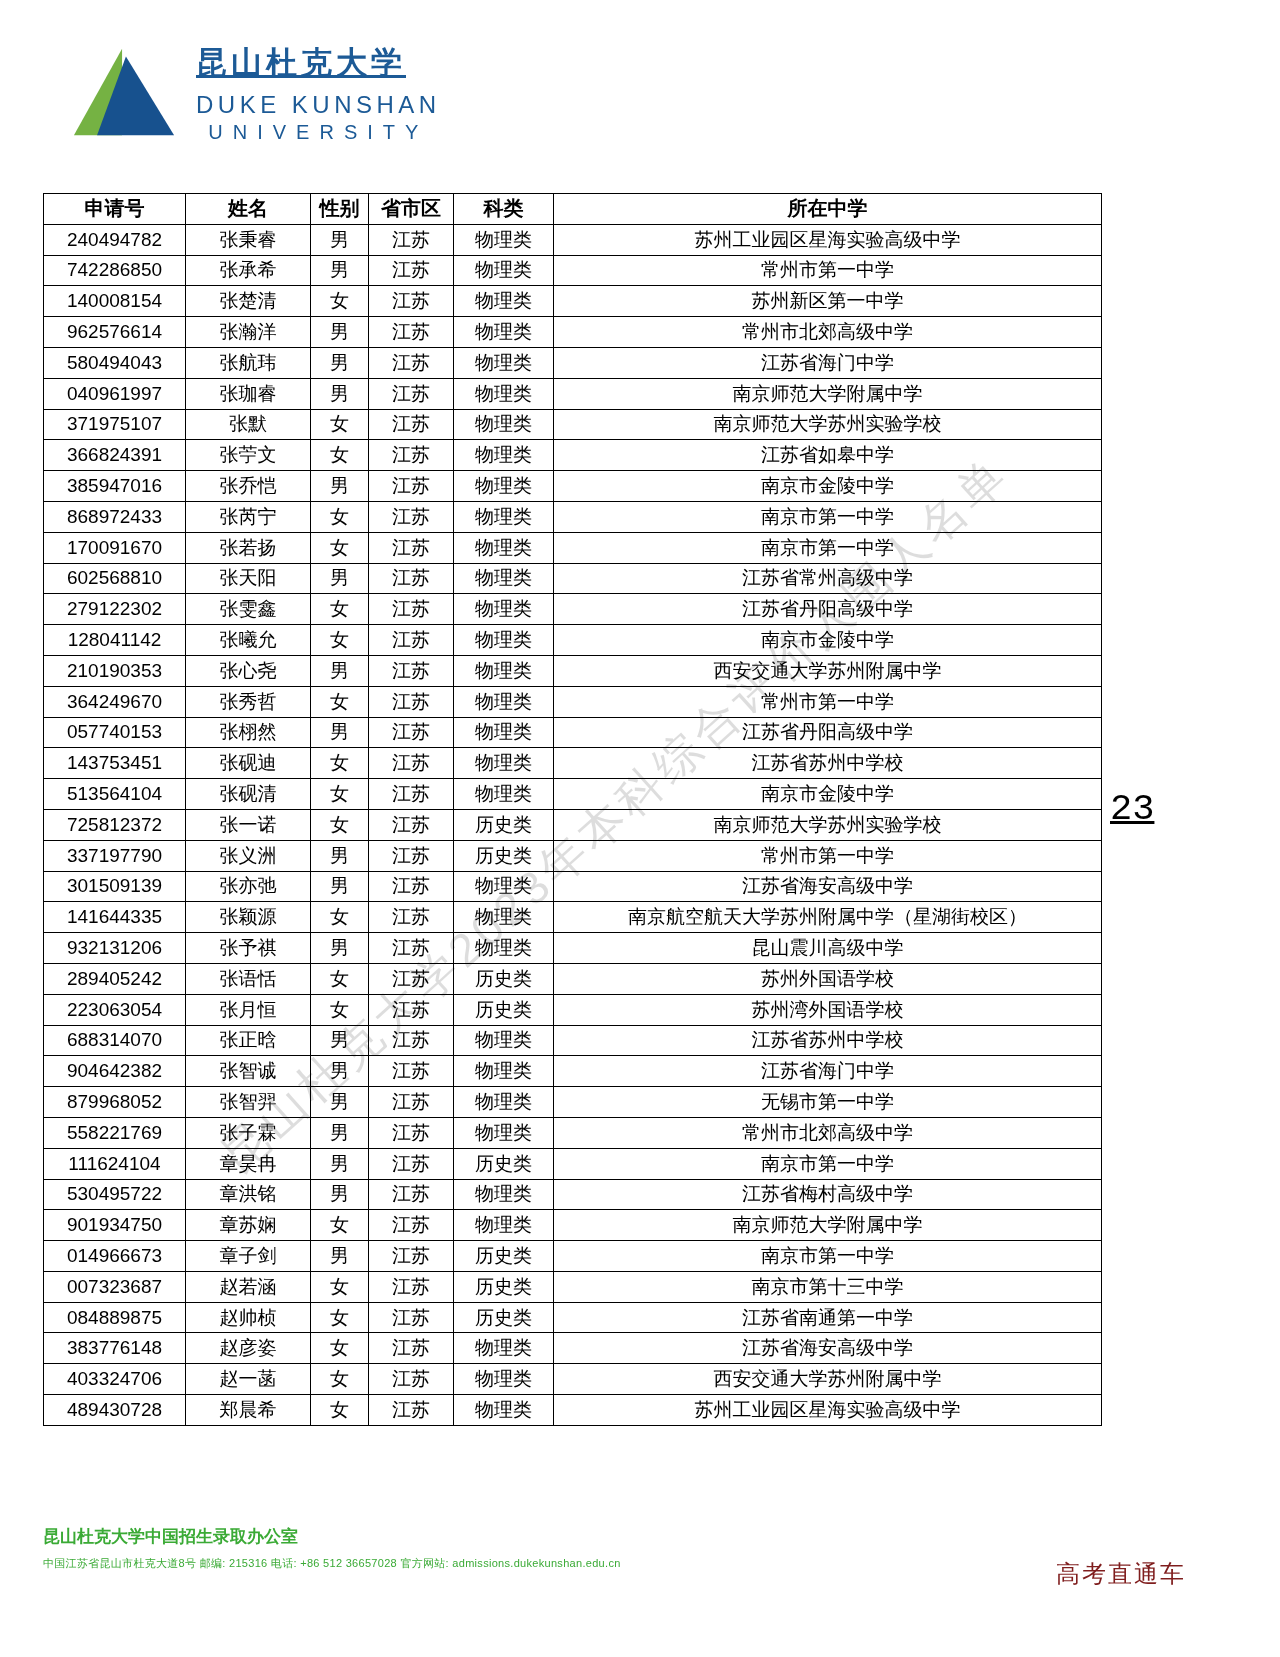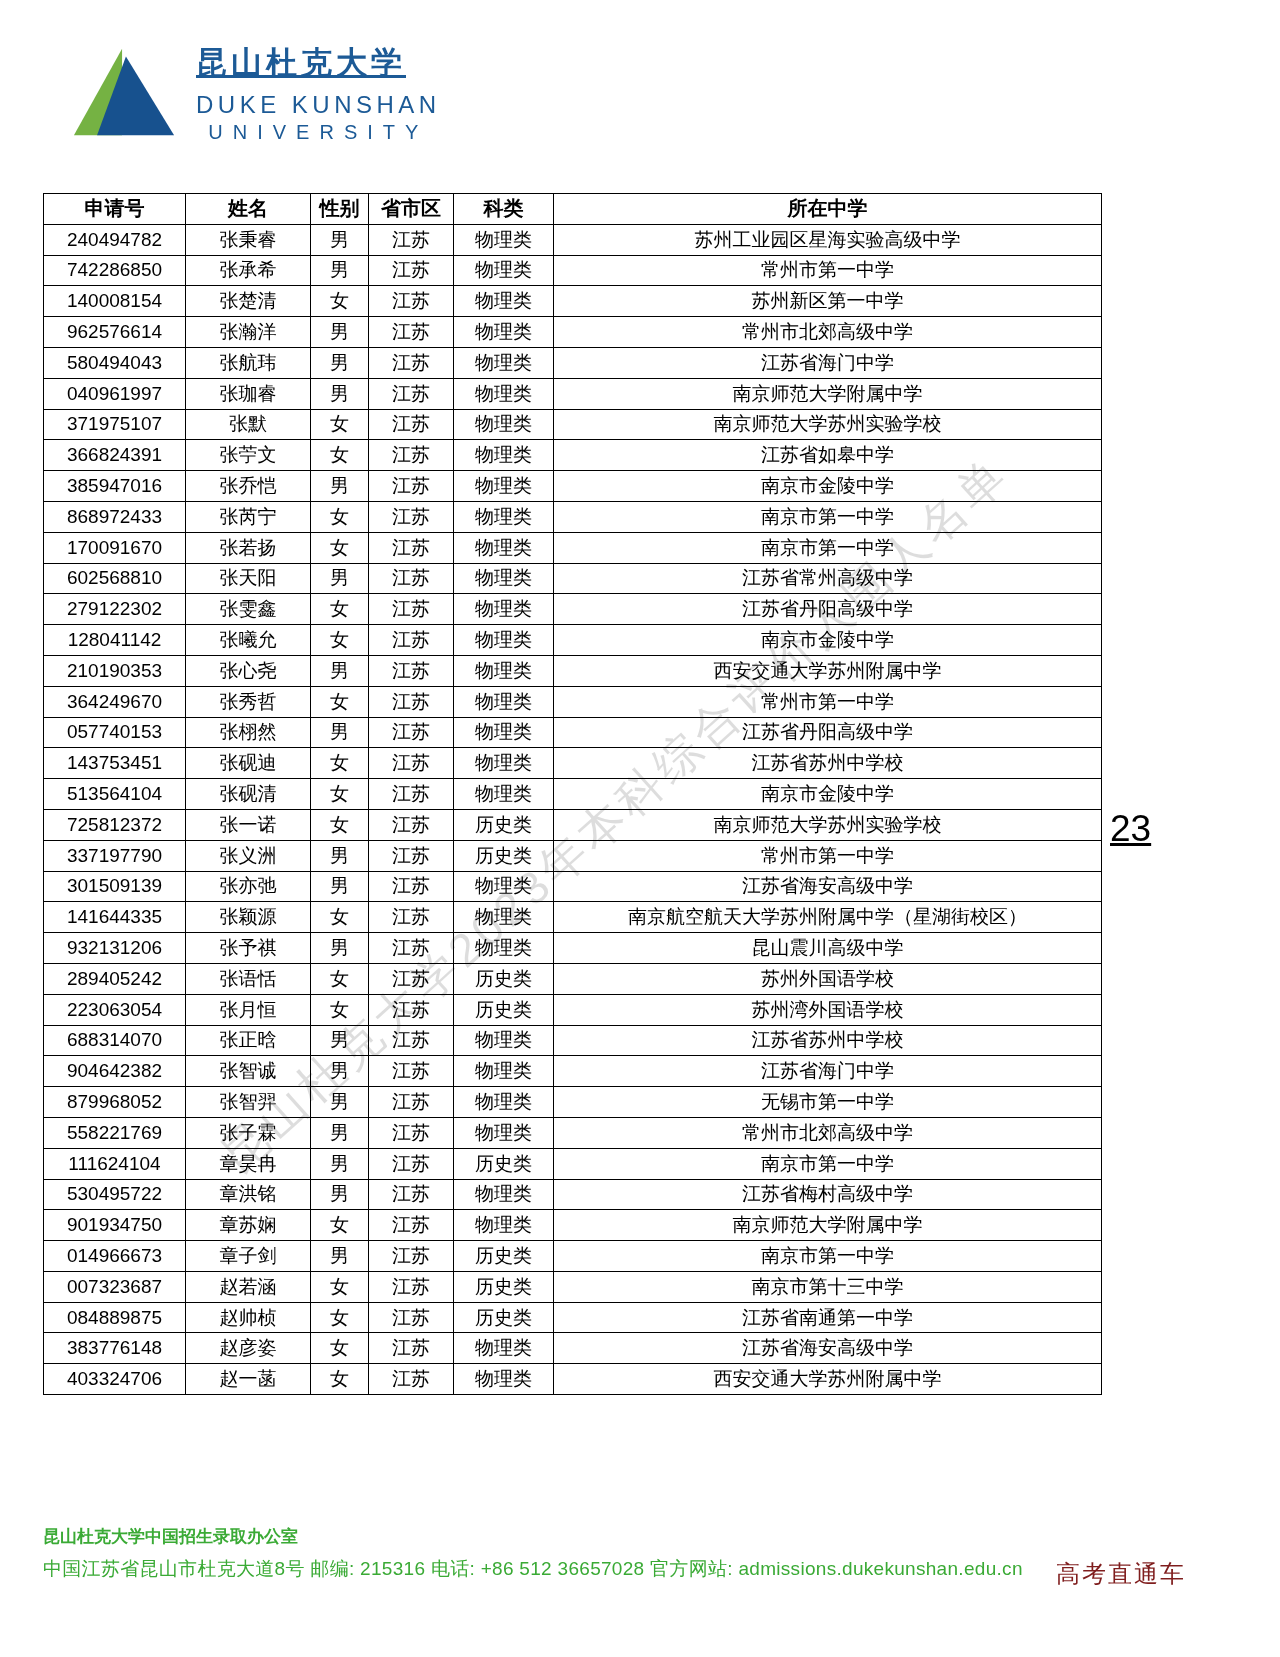--- a/index.html
+++ b/index.html
@@ -30,30 +30,30 @@
   
   .watermark {
     position: absolute; top: 815px; left: 615px; z-index: 5;
     transform: translate(-50%, -50%) rotate(-42deg);
     font-size: 46px; letter-spacing: 5px; white-space: nowrap;
     color: #000; opacity: 0.13; pointer-events: none;
   }
 
   
   .page-num {
-    position: absolute; top: 808px; left: 1110px; z-index: 2;
-    font-family: Liberation Sans, sans-serif; font-size: 37px;
+    position: absolute; top: 788px; left: 1110px; z-index: 2;
+    font-family: Liberation Mono, monospace; font-size: 37px;
     text-decoration: underline;
     text-align: center;
   }
 
   
   .footer { position: absolute; left: 43px; top: 1478px; color: #3aaa35; }
   .footer .office { font-size: 17px; font-weight: bold; margin-top: 47px; }
-  .footer .addr { font-size: 19px; margin-top: 8px; letter-spacing: 0.3px; }
+  .footer .addr { font-size: 11px; margin-top: 8px; letter-spacing: 0.3px; }
 
   .brand {
     position: absolute; right: 94px; top: 1558px;
     color: #7f1d1d; font-size: 24px; letter-spacing: 2px; text-align: right;
   }
 </style>
 </head>
 <body>
 
 <div class="page">
@@ -388,20 +388,28 @@
             <td>江苏省海安高级中学</td>
           </tr>
           <tr>
             <td>403324706</td>
             <td>赵一菡</td>
             <td>女</td>
             <td>江苏</td>
             <td>物理类</td>
             <td>西安交通大学苏州附属中学</td>
           </tr>
+          <tr>
+            <td>489430728</td>
+            <td>郑晨希</td>
+            <td>女</td>
+            <td>江苏</td>
+            <td>物理类</td>
+            <td>苏州工业园区星海实验高级中学</td>
+          </tr>
         </tbody>
     </table>
   </div>
 
   <div class="watermark">昆山杜克大学2023年本科综合评价入围人名单</div>
 
   <div class="page-num">23</div>
 
   <footer class="footer">
     <div class="office">昆山杜克大学中国招生录取办公室</div>

